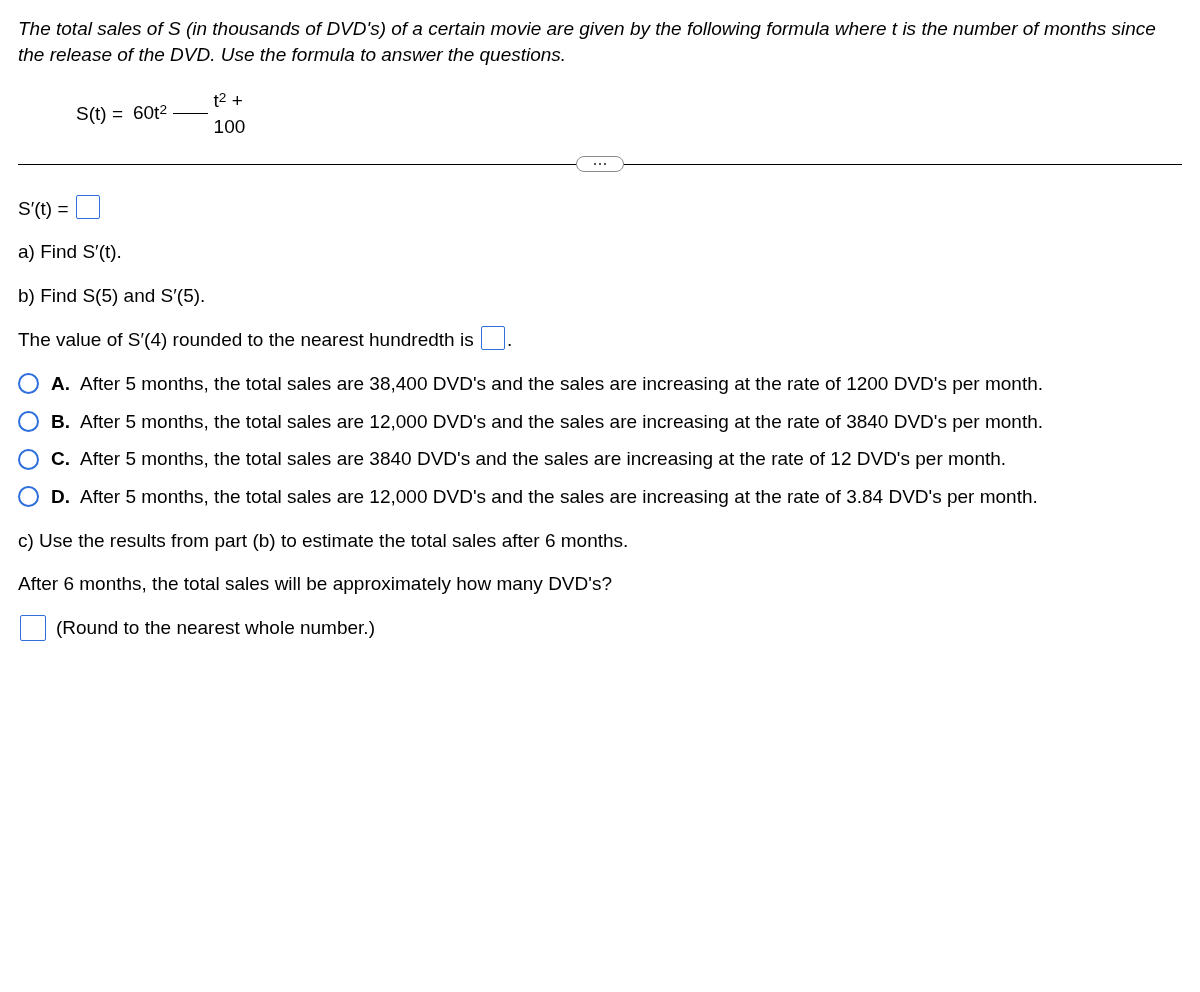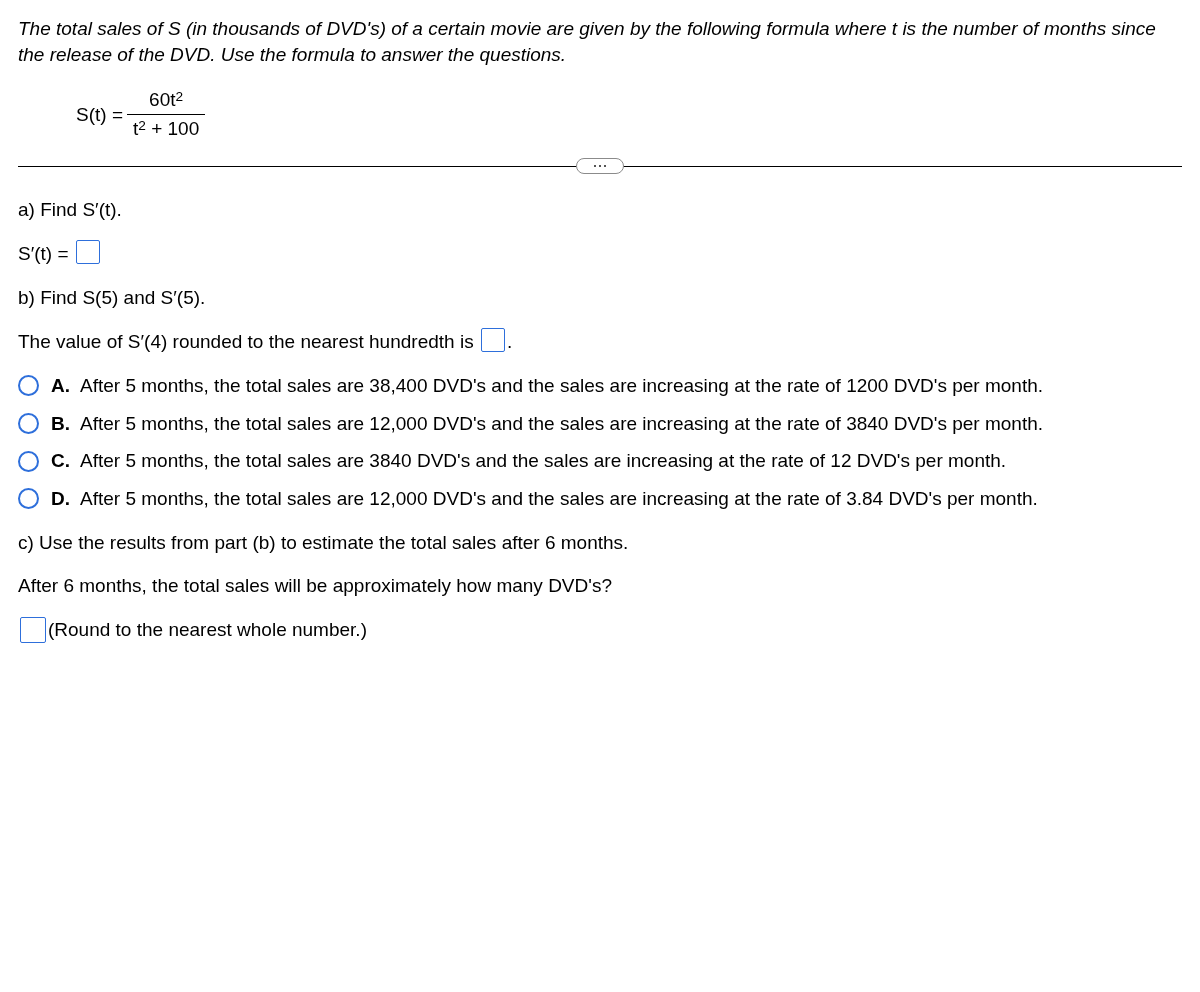--- a/index.html
+++ b/index.html
@@ -18,21 +18,21 @@
     margin: 8px 0 24px 34px;
     font-size: 19px;
   }
   .formula-row {
     display: flex;
     align-items: center;
     margin-left: 24px;
   }
   .frac {
     display: inline-flex;
-    flex-direction: column;
+    flex-direction: row;
     align-items: center;
     vertical-align: middle;
     margin-left: 4px;
   }
   .frac .num {
     padding: 0 6px 1px 6px;
   }
   .frac .bar {
     border-top: 1.5px solid #000;
     width: 100%;
@@ -115,21 +115,21 @@
     cursor: pointer;
   }
   .mc-letter {
     font-weight: bold;
     margin-right: 10px;
     min-width: 18px;
   }
   .final-row {
     display: flex;
     align-items: center;
-    gap: 0;
+    gap: 8px;
   }
 </style>
 </head>
 <body>
 
 <div class="intro">The total sales of S (in thousands of DVD's) of a certain movie are given by the following formula where t is the number of months since the release of the DVD. Use the formula to answer the questions.</div>
 
 <div class="formula-block">
   <div class="formula-row">
     <span>S(t) =</span>
@@ -150,25 +150,25 @@
   <div class="divider-pill">
     <div class="dots">
       <span></span>
         <span></span>
         <span></span>
     </div>
   </div>
 </div>
 
 <div class="section">
-  <div class="line">a) Find S′(t).</div>
   <div class="line">
     <span>S′(t) =</span>
     <span class="answer-box"></span>
   </div>
+  <div class="line">a) Find S′(t).</div>
 </div>
 
 <div class="section">
   <div class="line">b) Find S(5) and S′(5).</div>
   <div class="line">
     <span>The value of S′(4) rounded to the nearest hundredth is </span><span class="answer-box"></span><span>.</span>
   </div>
 
   <div class="mc-group">
     <div class="mc-row">

